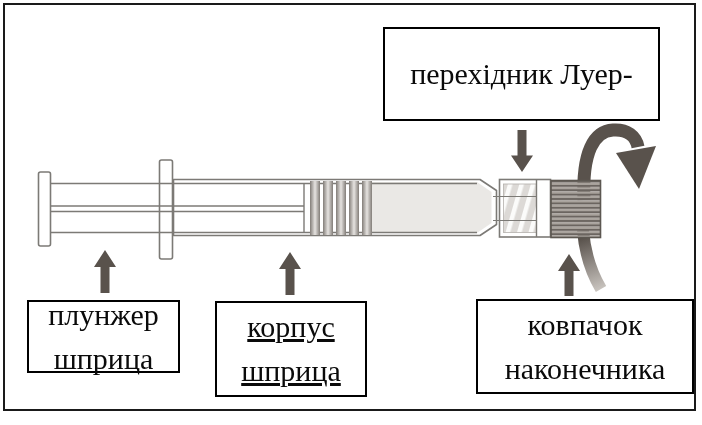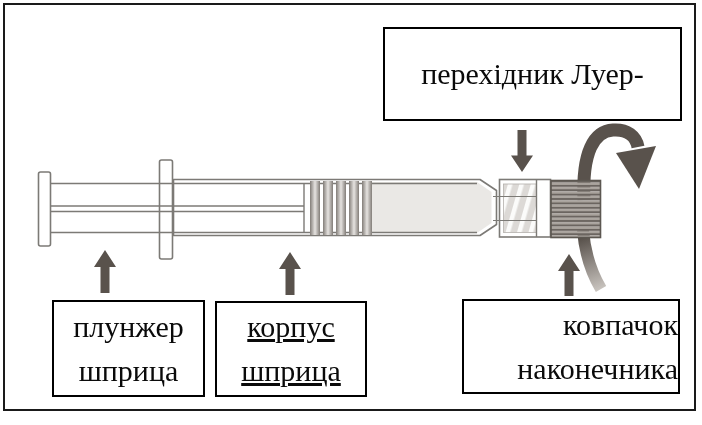--- a/index.html
+++ b/index.html
@@ -5,24 +5,24 @@
   html,body{margin:0;padding:0;background:#ffffff;}
   body{width:702px;height:425px;position:relative;overflow:hidden;
        font-family:"Liberation Serif","DejaVu Serif",serif;}
   .frame{position:absolute;left:3px;top:3px;width:689px;height:404px;
          border:2.5px solid #1a1a1a;background:#ffffff;box-sizing:content-box;}
   .art{position:absolute;left:0;top:0;width:702px;height:425px;}
   .label-box{position:absolute;background:#ffffff;border:2px solid #000;
              box-sizing:border-box;display:flex;flex-direction:column;
              align-items:center;justify-content:center;text-align:center;
              color:#0a0a0a;font-size:30px;line-height:44px;white-space:nowrap;}
-  .lb-luer  {left:383px;top:27px; width:299px;height:94px;}
-  .lb-plunger{left:27px;top:300px;width:153px;height:97px;margin-left:25px;}
+  .lb-luer  {left:383px;top:27px; width:277px;height:94px;}
+  .lb-plunger{left:27px;top:300px;width:153px;height:73px;}
   .lb-barrel{left:215px;top:301px;width:152px;height:96px;text-decoration:underline;}
-  .lb-cap   {left:462px;top:299px;width:218px;height:95px;align-items:flex-end;}
+  .lb-cap   {left:476px;top:299px;width:218px;height:95px;}
 </style>
 </head>
 <body>
 
 <div class="frame"></div>
 
 <svg class="art" viewBox="0 0 702 425">
   <defs>
     <linearGradient id="ribGrad" x1="0" y1="0" x2="1" y2="0">
       <stop offset="0" stop-color="#827d78"></stop>

